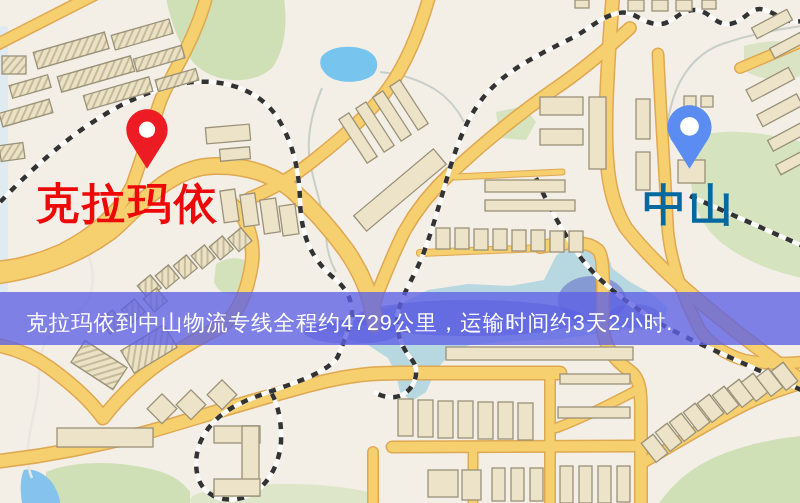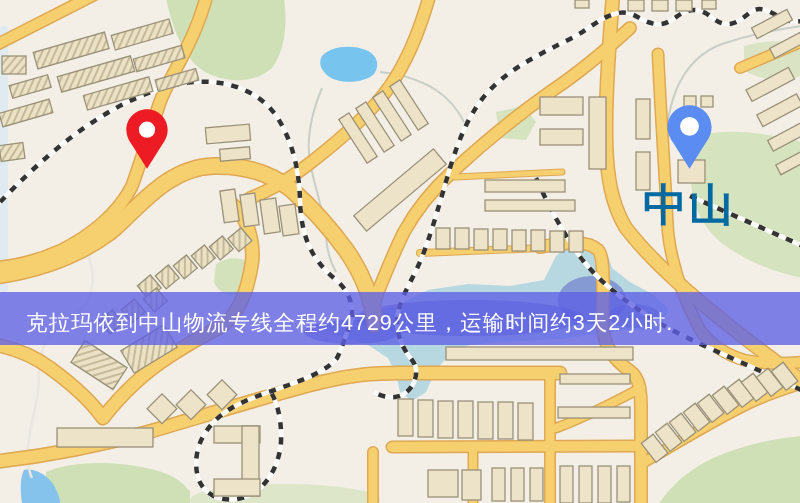--- a/index.html
+++ b/index.html
@@ -262,20 +262,21 @@
       <rect class="bld" x="777" y="364" width="15" height="24" transform="rotate(-38 785 376)"></rect>
     </g>
   </svg>
 
   <div class="pin" style="left:125px;top:104px;">
     <svg width="44" height="70" viewBox="0 0 40 56">
       <path d="M20 1C9.6 1 1.2 9.4 1.2 19.8c0 4.9 2 9.4 5.2 13.6L20 55l13.6-21.6c3.2-4.2 5.2-8.7 5.2-13.6C38.8 9.4 30.4 1 20 1z" fill="#ed1c24"></path>
       <circle cx="20" cy="19.5" r="7.4" fill="#ffffff"></circle>
     </svg>
   </div>
+  <div class="marker-label origin-label" style="color: rgb(238, 8, 8);">克拉玛依</div>
 
   <div class="pin" style="left:666px;top:102px;">
     <svg width="47" height="70" viewBox="0 0 40 56">
       <path d="M20 1C9.6 1 1.2 9.4 1.2 19.8c0 4.9 2 9.4 5.2 13.6L20 55l13.6-21.6c3.2-4.2 5.2-8.7 5.2-13.6C38.8 9.4 30.4 1 20 1z" fill="#5b8cf2"></path>
       <circle cx="20" cy="19" r="8" fill="#ffffff"></circle>
     </svg>
   </div>
   <div class="marker-label destination-label" style="color: #0369a1;">中山</div>
 
   <div class="banner" style="background: rgba(93, 96, 229, 0.78); color: rgb(255, 255, 255);">

